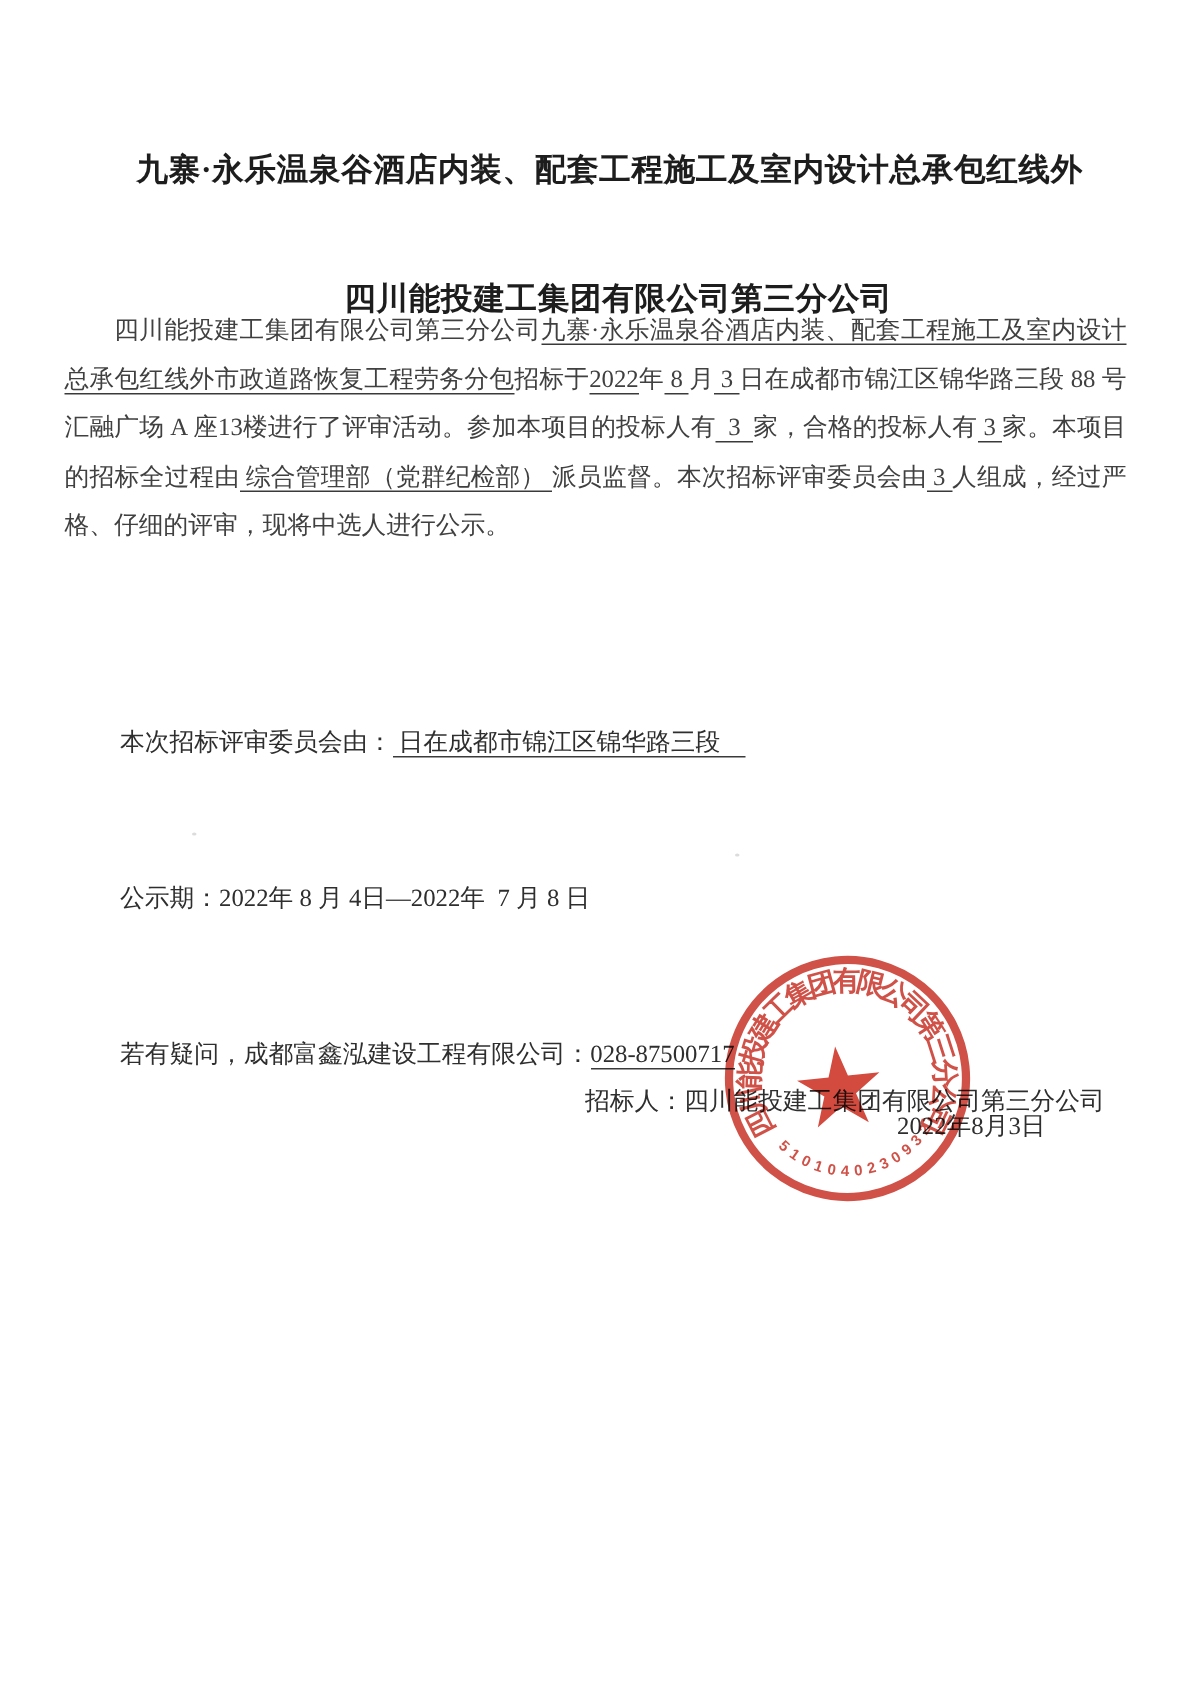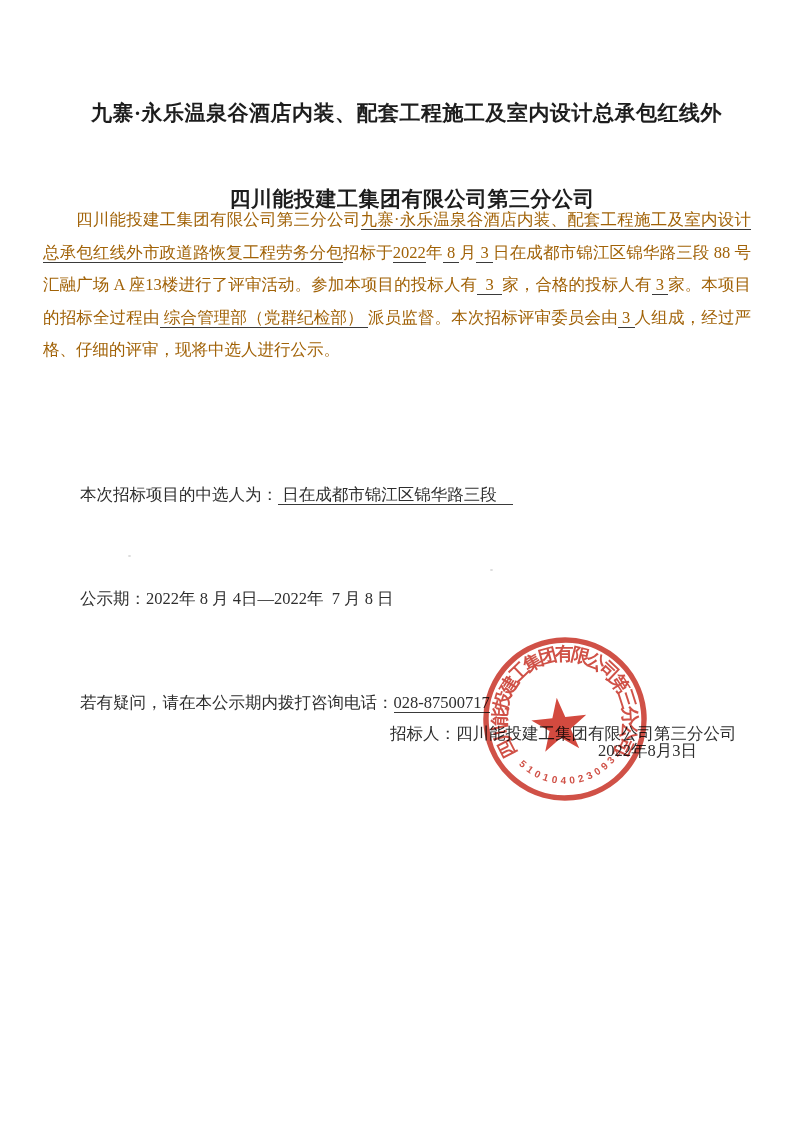--- a/index.html
+++ b/index.html
@@ -19,21 +19,21 @@
     line-height:43px;
     letter-spacing:0.5px;
     white-space:pre-wrap;
   }
   .para{
     position:absolute;top:204px;left:43px;width:708px;
     font-size:16.5px;line-height:32.6px;
     text-align:justify;
     text-indent:33px;
     white-space:pre-wrap;
-    color:#a16207;
+    color:#404040;
   }
   .u{border-bottom:1px solid #3a3a3a;}
   .block2{
     position:absolute;top:409px;left:80px;width:660px;
     font-size:16.5px;line-height:34.6px;
     white-space:pre-wrap;
   }
   .sig-line{
     position:absolute;top:724px;left:390px;
     font-size:16.5px;line-height:20px;white-space:pre-wrap;
@@ -55,23 +55,23 @@
 <body>
 
 <div class="page">
 
   <div class="title"><span>九寨·永乐温泉谷酒店内装、配套工程施工及室内设计总承包红线外</span><br>
   <span>四川能投建工集团有限公司第三分公司</span></div>
 
   <div class="para"><span>四川能投建工集团有限公司第三分公司</span><span class="u">九寨·永乐温泉谷酒店内装、配套工程施工及室内设计总承包红线外市政道路恢复工程劳务分包</span><span>招标于</span><span class="u">2022</span><span>年</span><span class="u"> 8 </span><span>月</span><span class="u"> 3 </span><span>日在成都市锦江区锦华路三段 88 号汇融广场 A 座13楼进行了评审活动。参加本项目的投标人有</span><span class="u">  3  </span><span>家，合格的投标人有</span><span class="u"> 3 </span><span>家。本项目的招标全过程由</span><span class="u"> 综合管理部（党群纪检部） </span><span>派员监督。本次招标评审委员会由</span><span class="u"> 3 </span><span>人组成，经过严格、仔细的评审，现将中选人进行公示。</span></div>
 
   <div class="block2">
-    <div><span>本次招标项目的中选人为：</span><span class="u"> 日在成都市锦江区锦华路三段    </span></div>
+    <div><span>本次招标评审委员会由：</span><span class="u"> 日在成都市锦江区锦华路三段    </span></div>
     <div>公示期：2022年 8 月 4日—2022年  7 月 8 日</div>
-    <div><span>若有疑问，请在本公示期内拨打咨询电话：</span><span class="u">028-87500717</span></div>
+    <div><span>若有疑问，成都富鑫泓建设工程有限公司：</span><span class="u">028-87500717</span></div>
   </div>
 
   <div class="sig-line"><span>招标人：</span><span>四川能投建工集团有限公司第三分公司</span></div>
 
   <div class="date-line">2022年8月3日</div>
 
   <svg class="seal" viewBox="0 0 204 204" xmlns="http://www.w3.org/2000/svg">
     <defs>
       <path id="arcCompany" d="M50.9,131.5 A59,59 0 1,1 143.7,143.7" fill="none"></path>
       <path id="arcNumber" d="M48.8,139.3 A65,65 0 0,0 155.2,139.3" fill="none"></path>

